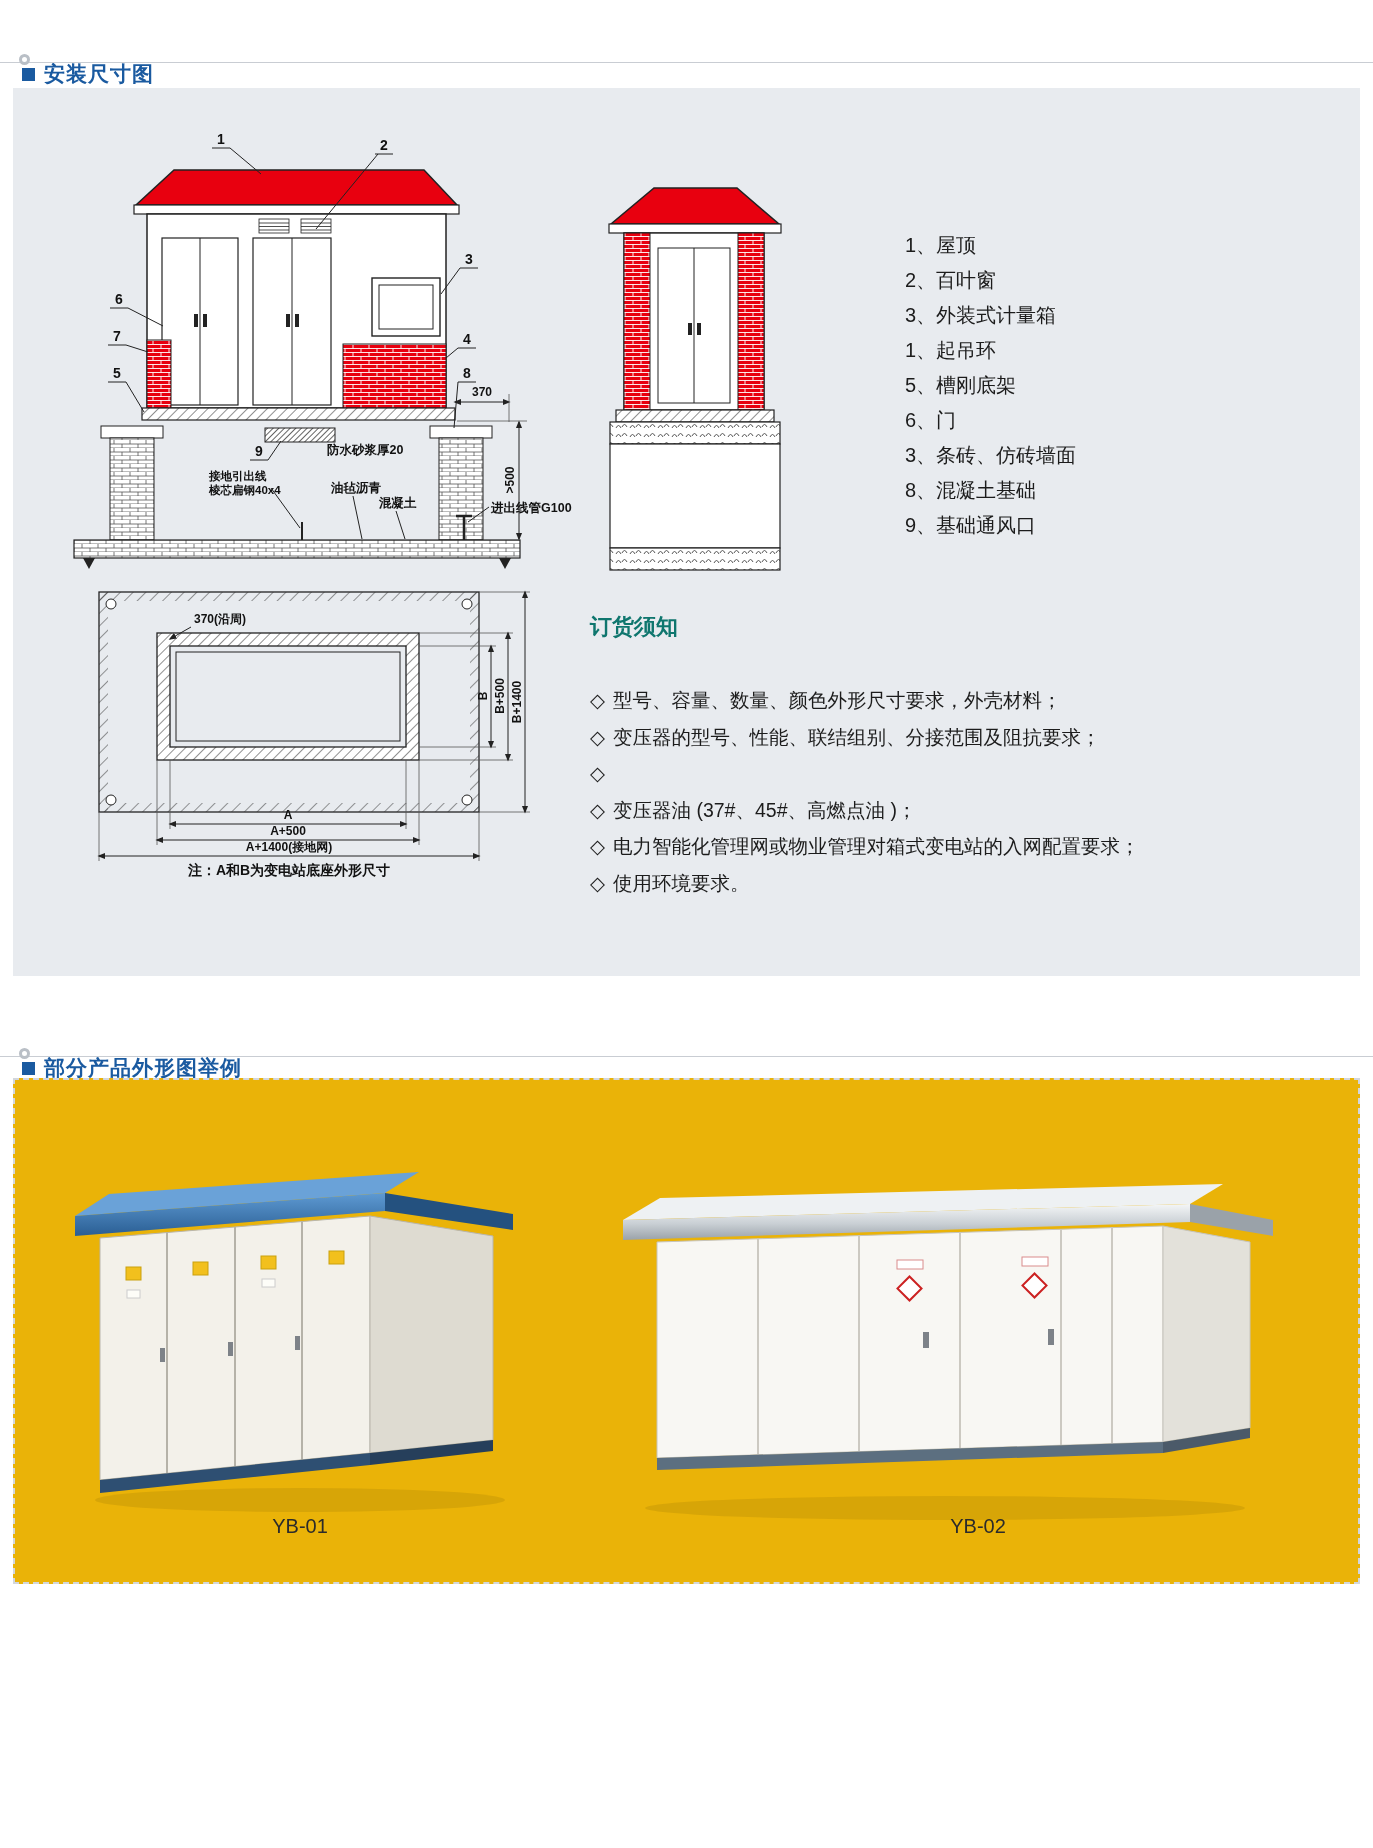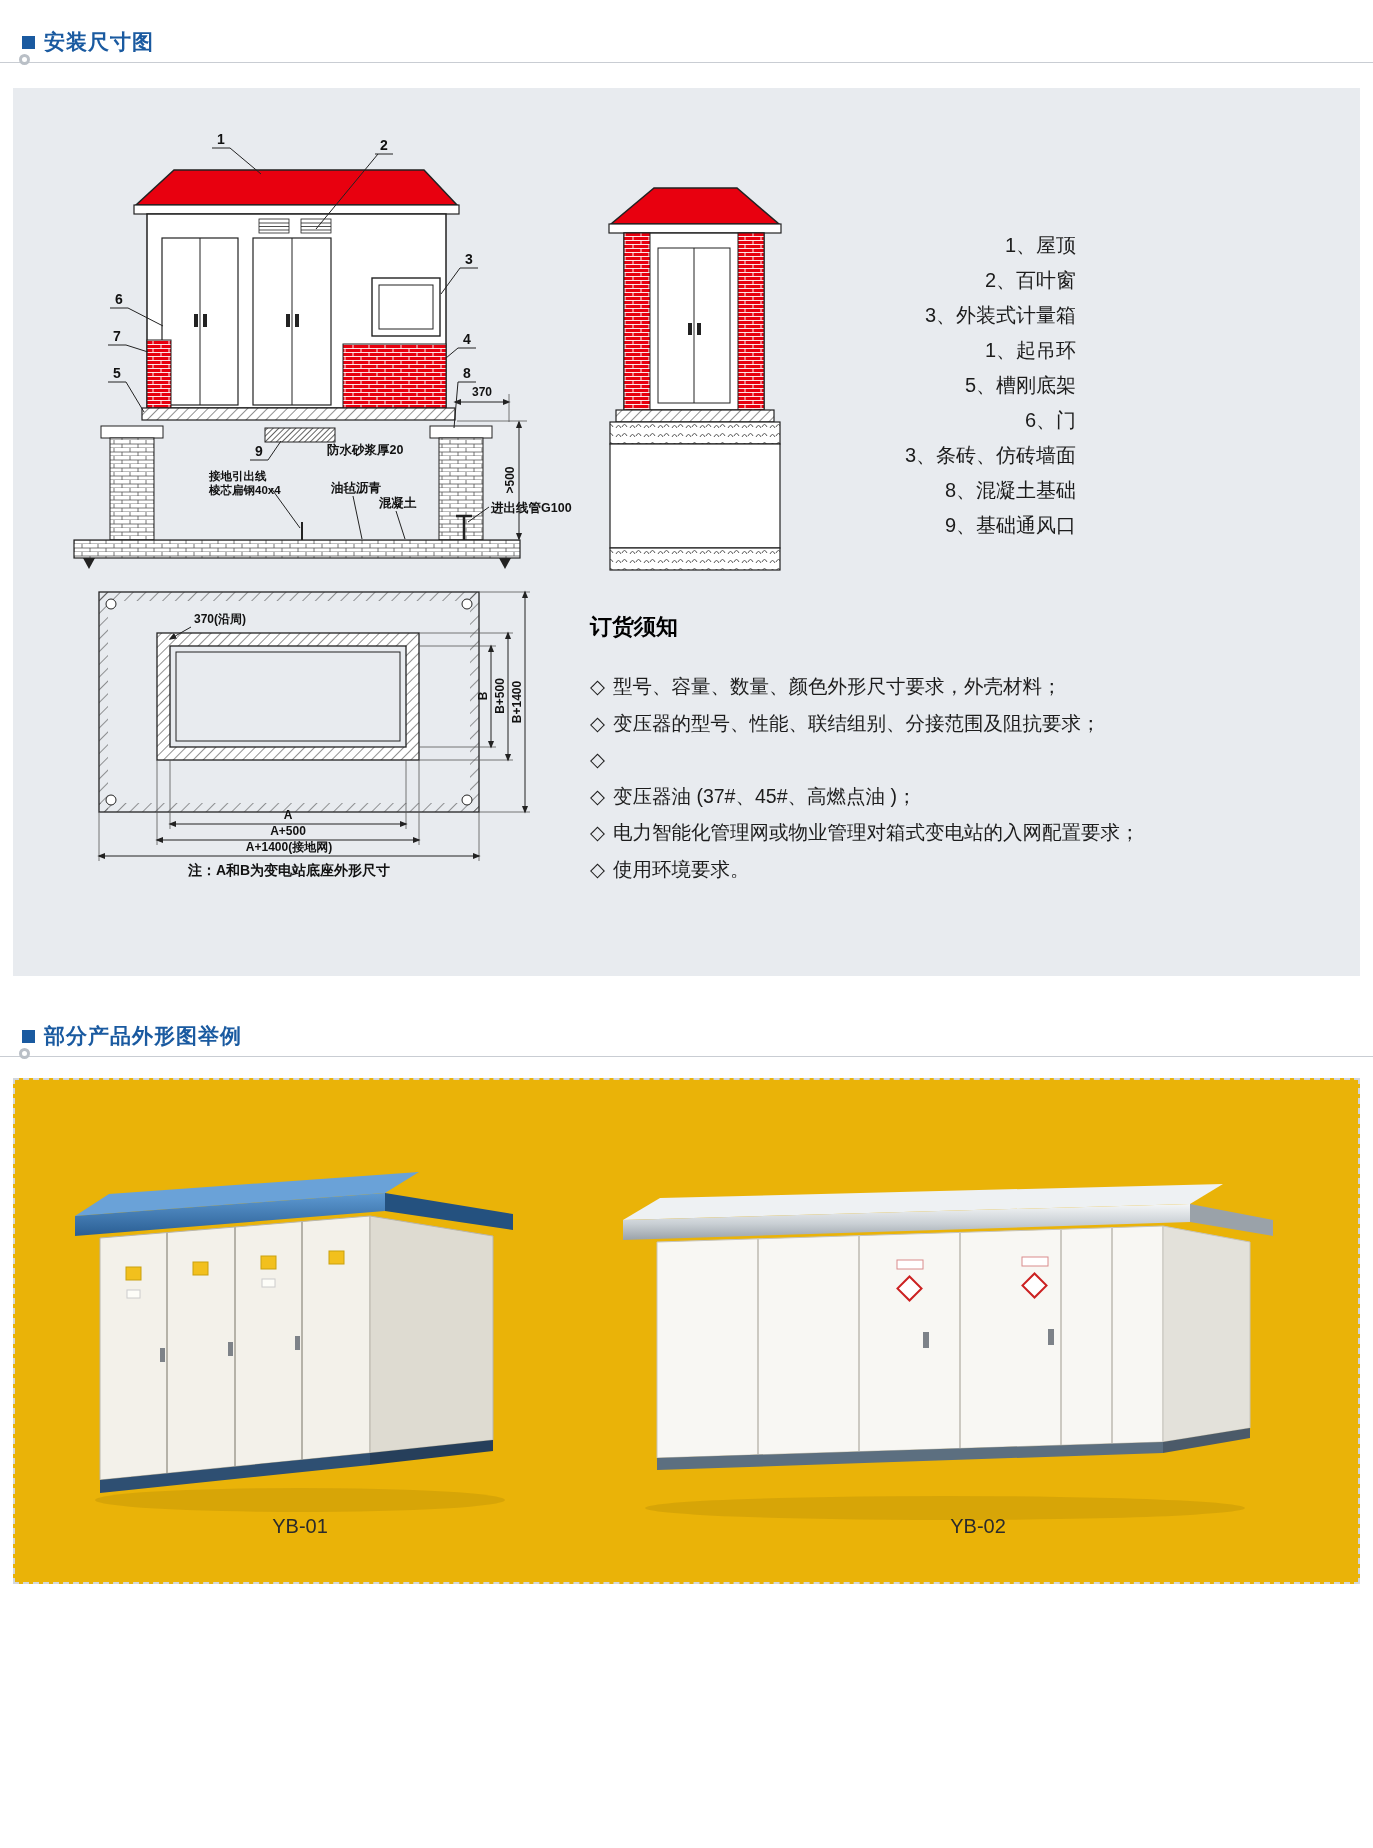--- a/index.html
+++ b/index.html
@@ -1,36 +1,36 @@
 <!DOCTYPE html>
 <html><head>
 <meta charset="utf-8">
 <style>
   * { margin:0; padding:0; box-sizing:border-box; }
   html,body { width:1373px; height:1848px; background:#ffffff;
     font-family:"Liberation Sans","DejaVu Sans",sans-serif; position:relative; overflow:hidden; }
   .abs { position:absolute; }
 
-  .section-header { position:absolute; left:22px; display:flex; align-items:center; gap:9px; }
+  .section-header { position:absolute; left:22px; display:flex; align-items:center; gap:9px;margin-top:32px; }
   .section-header .sq { width:13px; height:13px; background:#1a5aa0; display:inline-block; }
   .section-header h2 { font-size:21px; font-weight:bold; color:#1a5aa0; letter-spacing:1px; }
 
   .rule { position:absolute; left:0; width:1373px; border-top:1px solid #c9cdd3; }
   .ring { position:absolute; left:19px; top:-9px; width:11px; height:11px;
           border:3px solid #b9bfc6; border-radius:50%; background:#fff; }
 
   .panel1 { position:absolute; left:13px; top:88px; width:1347px; height:888px; background:#e8ebef; }
   .panel2 { position:absolute; left:13px; top:1078px; width:1347px; height:506px;
             background:#eab308; border:2px dashed #d3d7dc; }
 
   .legend { position:absolute; left:892px; top:140px; font-size:20px; line-height:35px;
-            color:#1c1c1c; font-weight:500;text-align:right; }
+            color:#1c1c1c; font-weight:500; }
 
   .ordering { position:absolute; left:577px; top:524px; color:#1c1c1c; }
-  .ordering h3 { font-size:22px; font-weight:bold; color:#000000; margin-bottom:26px; }
+  .ordering h3 { font-size:22px; font-weight:bold; color:#0f766e; margin-bottom:40px; }
   .ordering .intro { font-size:19.5px; margin-bottom:12px; }
   .order-item { font-size:19.5px; line-height:36.5px; display:flex; gap:8px; }
 
   .caption { position:absolute; text-align:center; font-size:20px; color:#2b2b2b; }
 
   svg text { font-family:"Liberation Sans","DejaVu Sans",sans-serif; }
   .lbl  { font-size:12.5px; font-weight:bold; fill:#111; }
   .lbls { font-size:11.5px; font-weight:bold; fill:#111; }
   .num  { font-size:14px;   font-weight:bold; fill:#111; }
   .dim  { font-size:12px;   font-weight:bold; fill:#111; }

